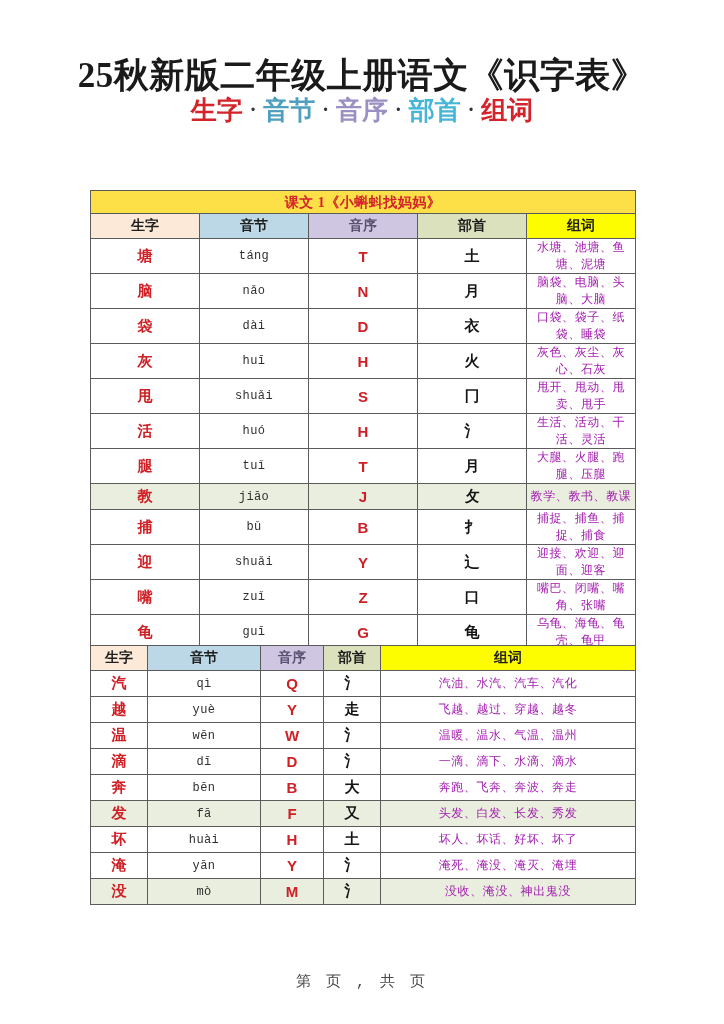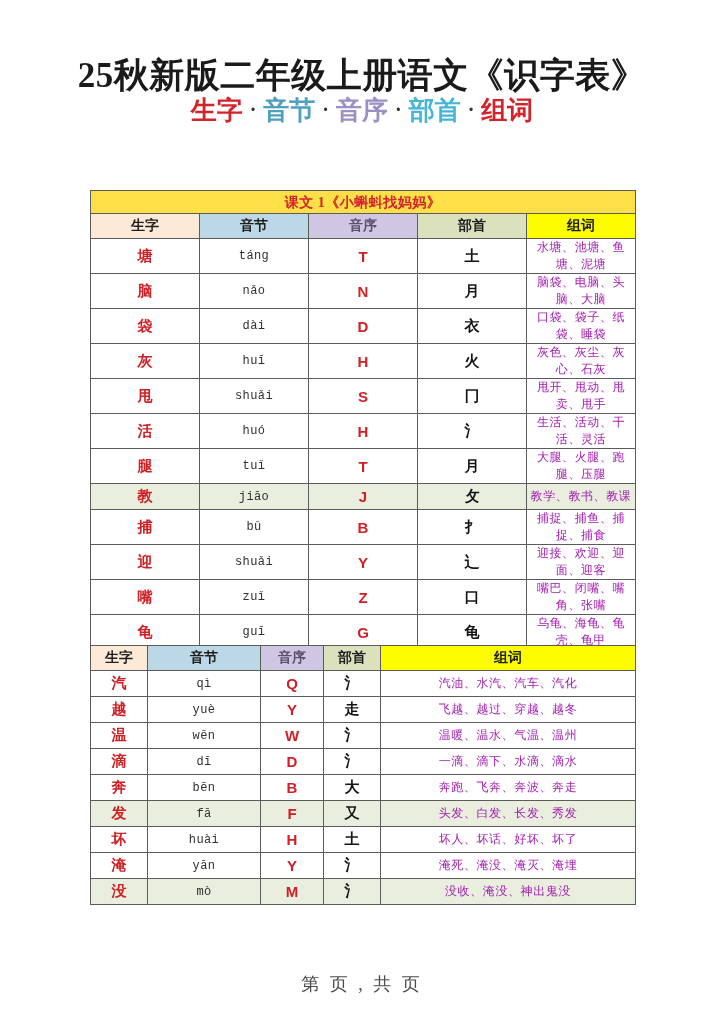--- a/index.html
+++ b/index.html
@@ -146,23 +146,23 @@
     pointer-events: none;
   }
 
   
   .footer {
     position: absolute;
     left: 0;
     right: 0;
     top: 972px;
     text-align: center;
-    font-size: 18px;
+    font-size: 15px;
     color: #4a4a4a;
-    font-family: Liberation Serif, serif;
+    font-family: Liberation Mono, monospace;
     letter-spacing: 3px;
   }
 </style>
 </head>
 <body>
 
 <div class="page">
 
   <div class="title-block">
     <div class="main-title">25秋新版二年级上册语文《识字表》</div>

